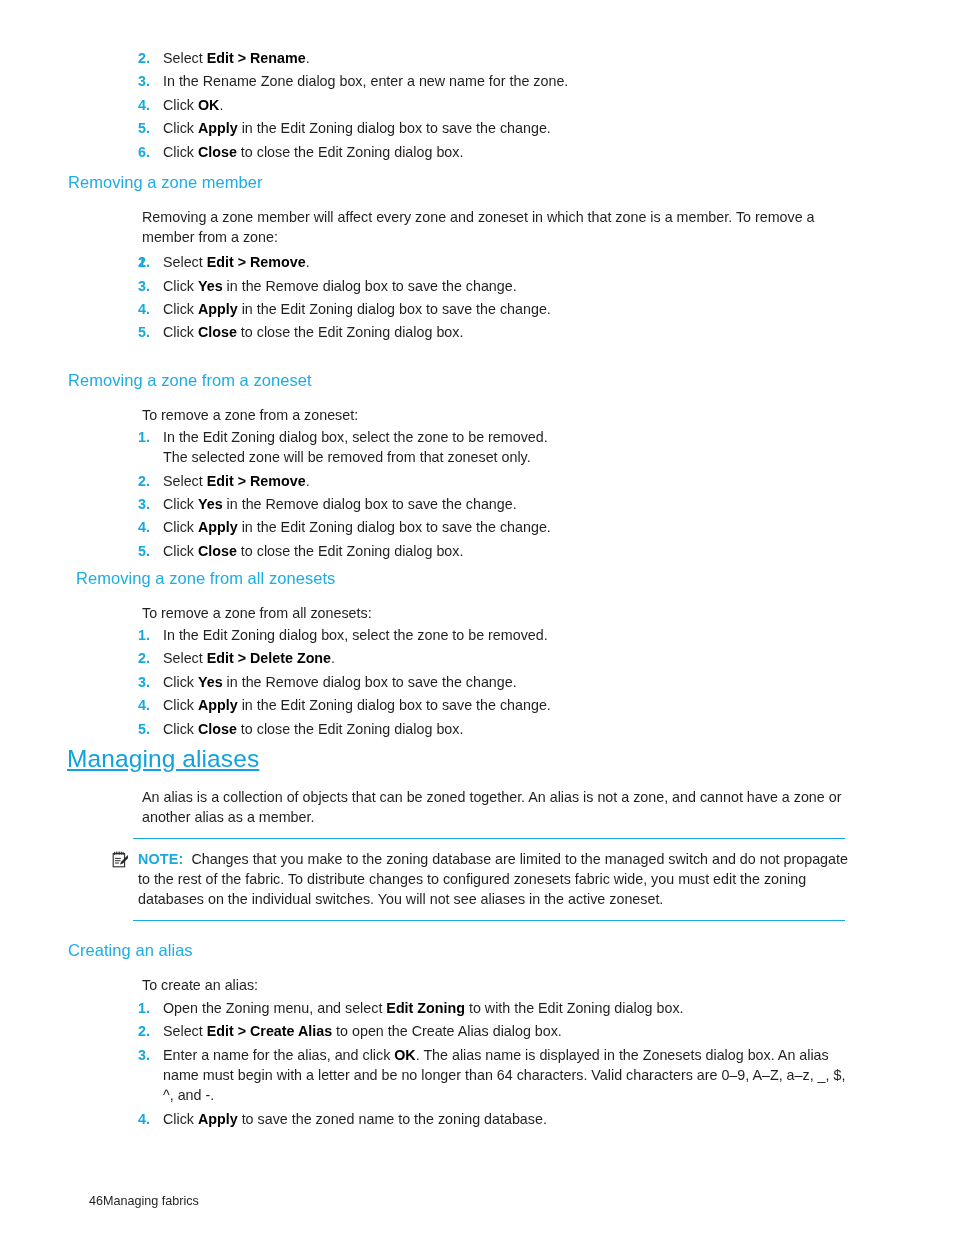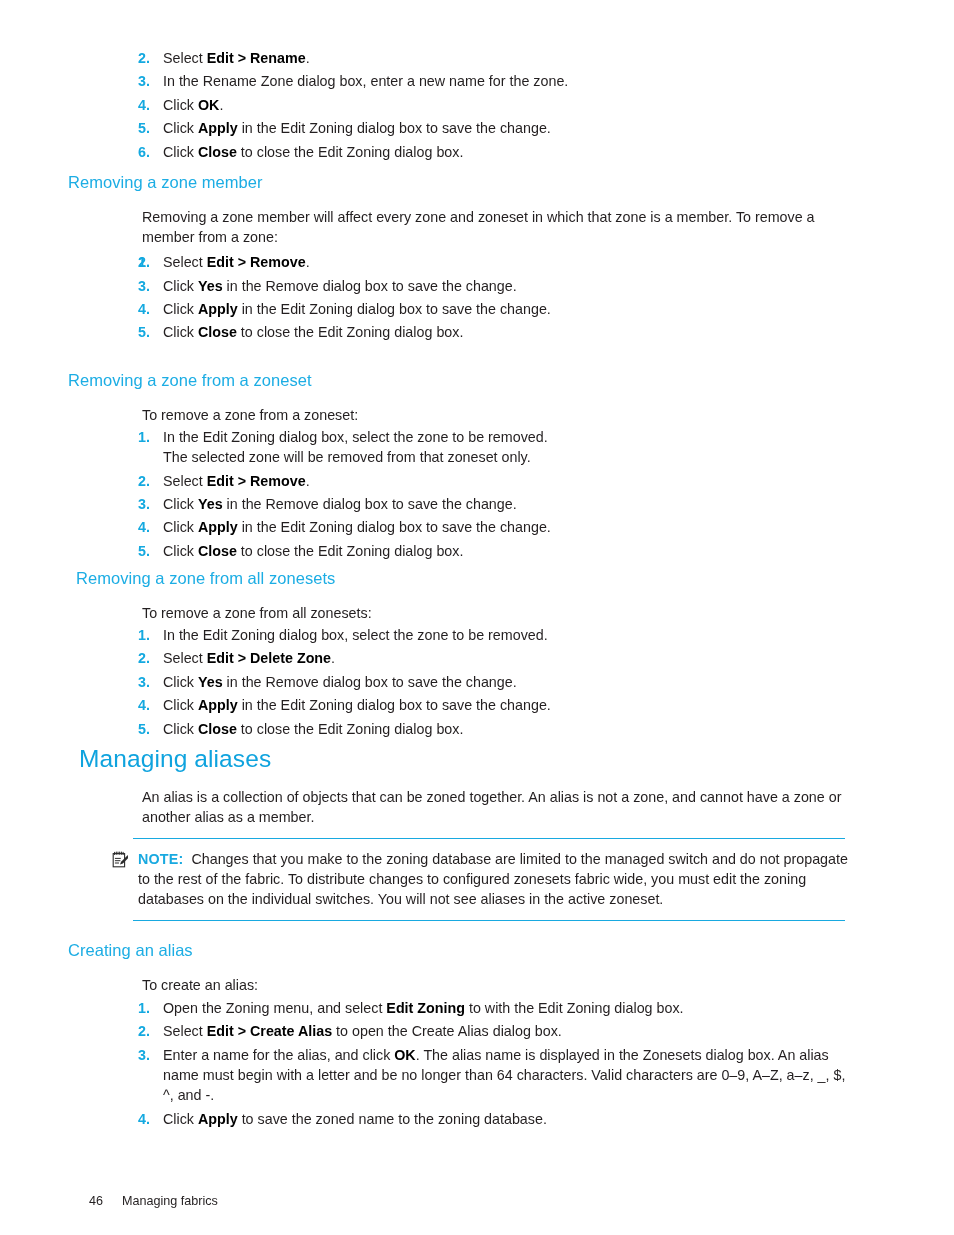--- a/index.html
+++ b/index.html
@@ -118,21 +118,21 @@
 
   
   .footer {
     position: absolute;
     left: 68px;
     top: 1180px;
     font-size: 12.6px;
     color: #231f20;
     white-space: pre;
   }
-  .footer .pg { margin-right: 19px; }
+  .footer .pg { }
 </style>
 </head>
 <body>
 
 <div class="page">
   <div class="content">
 
     <div style="position:absolute;left:138px;top:48px;width:712px;">
       <ol class="steps">
           <li><span class="num">2.</span><span><span>Select </span><span class="b">Edit &gt; Rename</span><span>.</span></span></li>
@@ -172,21 +172,21 @@
     <div style="position:absolute;left:138px;top:625px;width:712px;">
       <ol class="steps">
           <li><span class="num">1.</span><span><span>In the Edit Zoning dialog box, select the zone to be removed.</span></span></li>
           <li><span class="num">2.</span><span><span>Select </span><span class="b">Edit &gt; Delete Zone</span><span>.</span></span></li>
           <li><span class="num">3.</span><span><span>Click </span><span class="b">Yes</span><span> in the Remove dialog box to save the change.</span></span></li>
           <li><span class="num">4.</span><span><span>Click </span><span class="b">Apply</span><span> in the Edit Zoning dialog box to save the change.</span></span></li>
           <li><span class="num">5.</span><span><span>Click </span><span class="b">Close</span><span> to close the Edit Zoning dialog box.</span></span></li>
         </ol>
     </div>
 
-    <h1 class="h1" style="position:absolute;left:79px;top:746px;">Managing aliases</h1>
+    <h1 class="h1" style="position:absolute;left:67px;top:746px;text-decoration:underline;">Managing aliases</h1>
     <p class="para" style="position:absolute;left:138px;top:783px;width:712px;">An alias is a collection of objects that can be zoned together. An alias is not a zone, and cannot have a zone or another alias as a member.</p>
 
     <hr class="note-rule" style="position:absolute;left:133px;top:838px;">
     <div class="note-body" style="position:absolute;left:114px;top:849px;width:732px;">
       <span class="note-icon">
         <svg viewBox="0 0 17 17" width="17" height="17" aria-hidden="true">
           <rect x="1.2" y="2.6" width="11.4" height="13.2" fill="#ffffff" stroke="#2b2b2b" stroke-width="1.1"></rect>
           <path d="M2.6 1.2 L2.6 3.4 M4.3 1.0 L4.3 3.2 M6.0 0.9 L6.0 3.1 M7.7 1.0 L7.7 3.2 M9.4 1.1 L9.4 3.3 M11.1 1.2 L11.1 3.4" stroke="#2b2b2b" stroke-width="1.05" fill="none" stroke-linecap="round"></path>
           <path d="M3.3 7.4 H8.4 M3.3 9.7 H8.0 M3.3 12.0 H6.6" stroke="#2b2b2b" stroke-width="1.0" stroke-linecap="round"></path>
           <path d="M15.9 3.9 L9.1 10.7 L8.0 13.6 L10.9 12.4 L16.0 7.3 Z" fill="#2b2b2b"></path>

